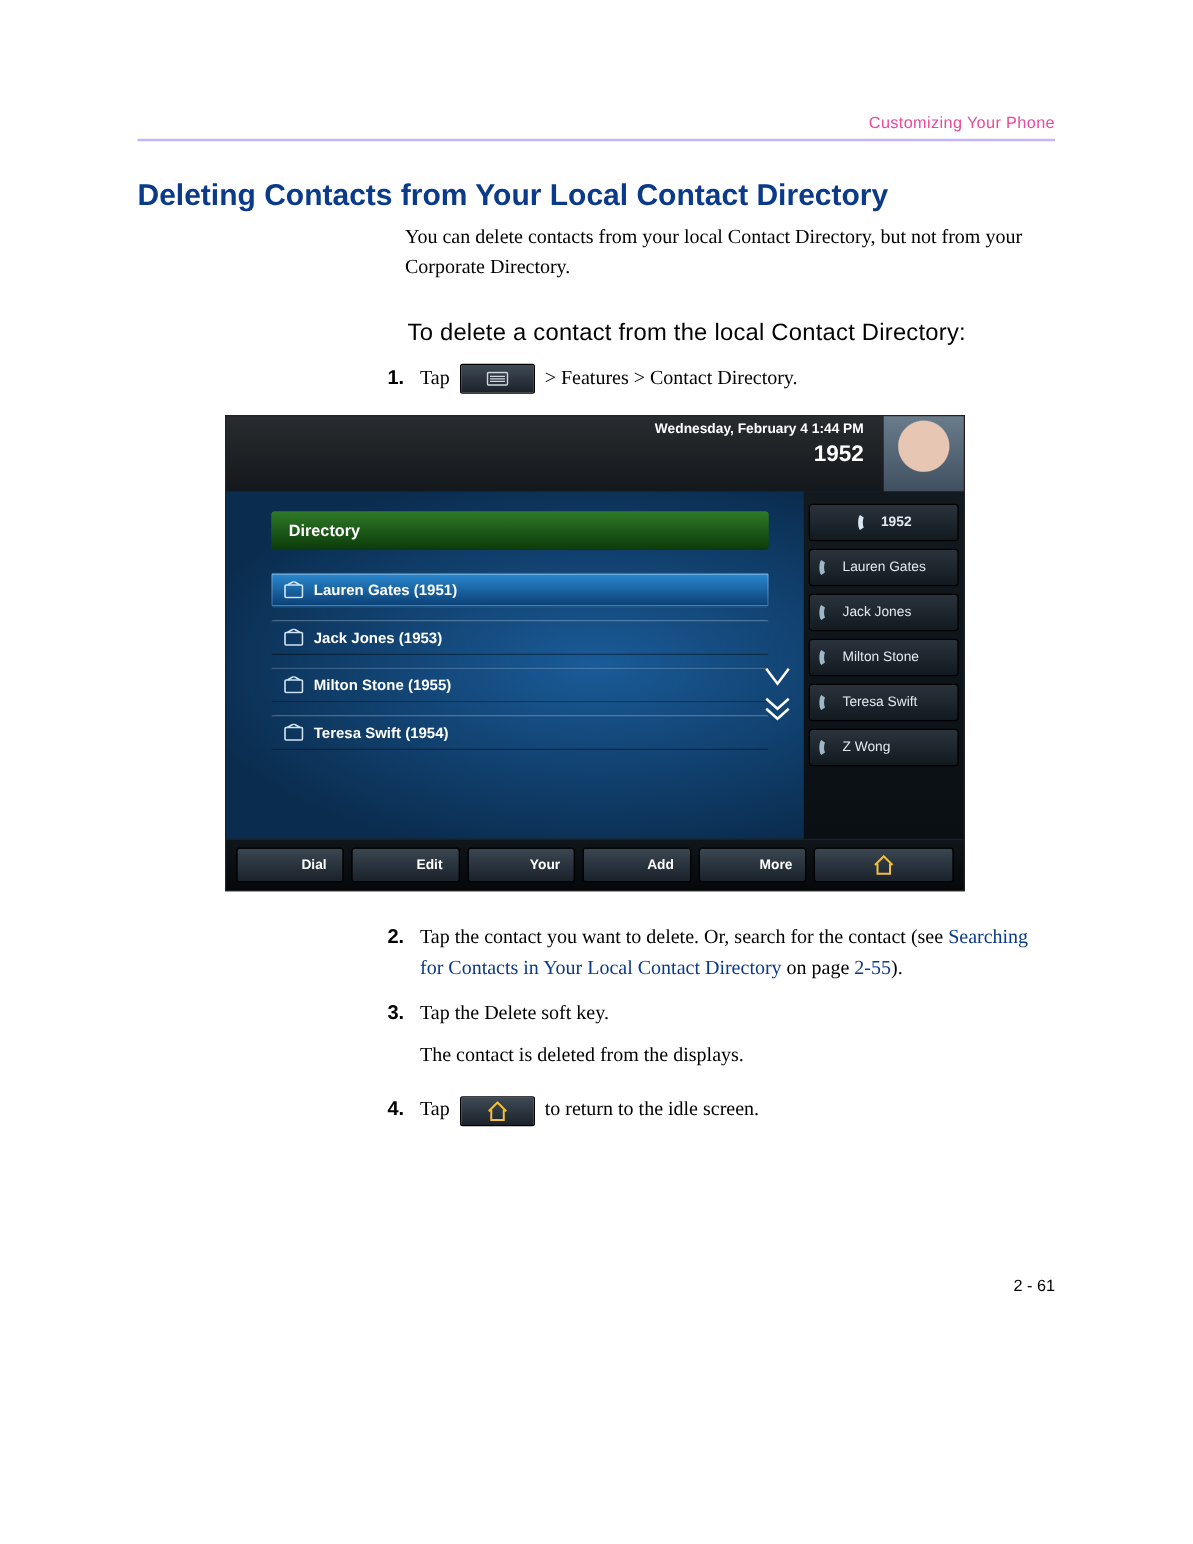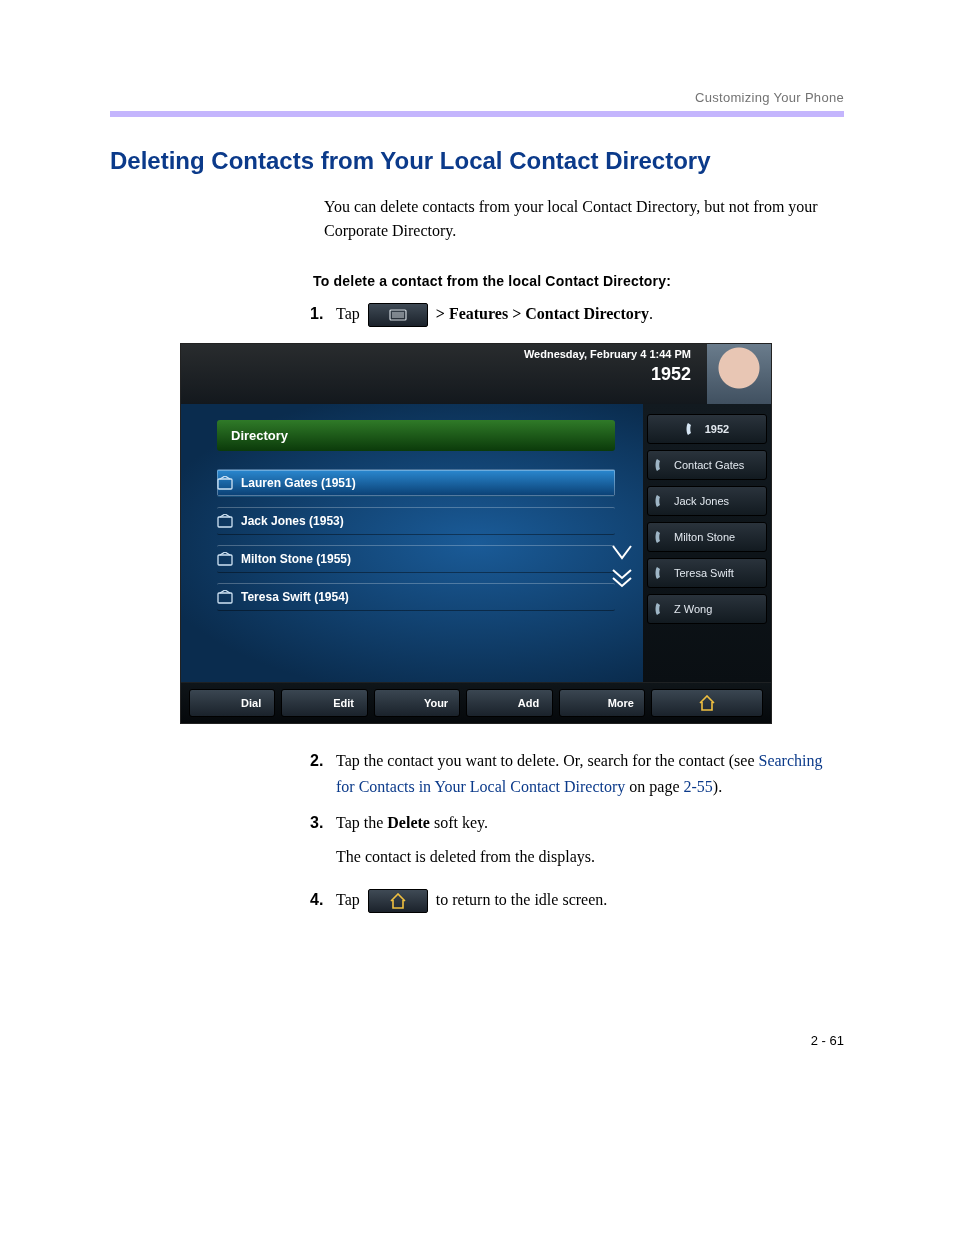--- a/index.html
+++ b/index.html
@@ -11,45 +11,45 @@
   }
   .page {
     padding: 90px 110px 40px 110px;
     box-sizing: border-box;
   }
   .running-header {
     text-align: right;
     font-family: "Gill Sans", "Trebuchet MS", sans-serif;
     font-size: 13px;
     letter-spacing: 0.3px;
-    color: #737373;
-    border-bottom: 6px solid #c4b5fd;
+    color: #ec4899;
+    border-bottom: 2px solid #c4b5fd;
     padding-bottom: 6px;
     margin-bottom: 30px;
   }
   h2.section-title {
     font-family: "Gill Sans", "Trebuchet MS", sans-serif;
     font-weight: 600;
     color: #0b3a8a;
     font-size: 24px;
-    margin: 0 0 20px 0;
+    margin: 0 0 7px 0;
   }
   .indented {
     margin-left: 200px;
   }
   .body-text {
     font-size: 16px;
     line-height: 1.5;
     margin: 0 0 20px 14px;
   }
   .sub-heading {
     font-family: "Gill Sans", "Trebuchet MS", sans-serif;
-    font-weight: 700;
-    font-size: 14px;
-    margin: 30px 0 12px 3px;
+    font-weight: 400;
+    font-size: 19px;
+    margin: 30px 0 12px 16px;
     letter-spacing: 0.2px;
   }
   .step-row {
     display: flex;
     align-items: flex-start;
     margin-bottom: 10px;
     font-size: 16px;
     line-height: 1.6;
   }
   .step-num {
@@ -65,21 +65,21 @@
     justify-content: center;
     width: 58px;
     height: 22px;
     vertical-align: middle;
     background: linear-gradient(#3f4a55, #1b222b);
     border: 1px solid #000;
     border-radius: 2px;
     margin: 0 4px;
   }
   .inline-icon-btn svg { display:block; }
-  .bold { font-weight: 700; margin-top: 44px; }
+  .bold { font-weight: 400; margin-top: 44px; }
   .link { color: #0b3a8a; }
   .follow-up {
     margin: 6px 0 18px 26px;
     font-size: 16px;
     line-height: 1.5;
   }
 
   
   .screenshot {
     width: 590px;
@@ -136,21 +136,21 @@
     font-weight: 700;
     padding: 8px 14px;
     border-radius: 3px;
     margin: 6px 18px 18px 18px;
   }
   .contact-item {
     display: flex;
     align-items: center;
     gap: 8px;
     margin: 0 18px 10px 18px;
-    padding: 6px 0;
+    padding: 6px 10px;
     border-radius: 2px;
     color: #fff;
     font-size: 12px;
     font-weight: 600;
     border-top: 1px solid rgba(255,255,255,0.25);
     border-bottom: 1px solid rgba(0,0,0,0.4);
   }
   .contact-item.first {
     background: linear-gradient(#2a88d0, #0a3f73);
     box-shadow: inset 0 0 0 1px rgba(255,255,255,0.3);
@@ -309,21 +309,21 @@
         <div class="side-item ext">
           <svg width="14" height="14" viewBox="0 0 14 14">
               <path d="M3 1 C1 3 1 11 3 13 L6 11 C5 9 5 5 6 3 Z" fill="#d6e6f4"></path>
             </svg>
           <span>1952</span>
         </div>
         <div class="side-item">
           <svg width="14" height="14" viewBox="0 0 14 14">
               <path d="M3 1 C1 3 1 11 3 13 L6 11 C5 9 5 5 6 3 Z" fill="#9fb6c6"></path>
             </svg>
-          <span>Contact Gates</span>
+          <span>Lauren Gates</span>
         </div>
         <div class="side-item">
           <svg width="14" height="14" viewBox="0 0 14 14">
               <path d="M3 1 C1 3 1 11 3 13 L6 11 C5 9 5 5 6 3 Z" fill="#9fb6c6"></path>
             </svg>
           <span>Jack Jones</span>
         </div>
         <div class="side-item">
           <svg width="14" height="14" viewBox="0 0 14 14">
               <path d="M3 1 C1 3 1 11 3 13 L6 11 C5 9 5 5 6 3 Z" fill="#9fb6c6"></path>

